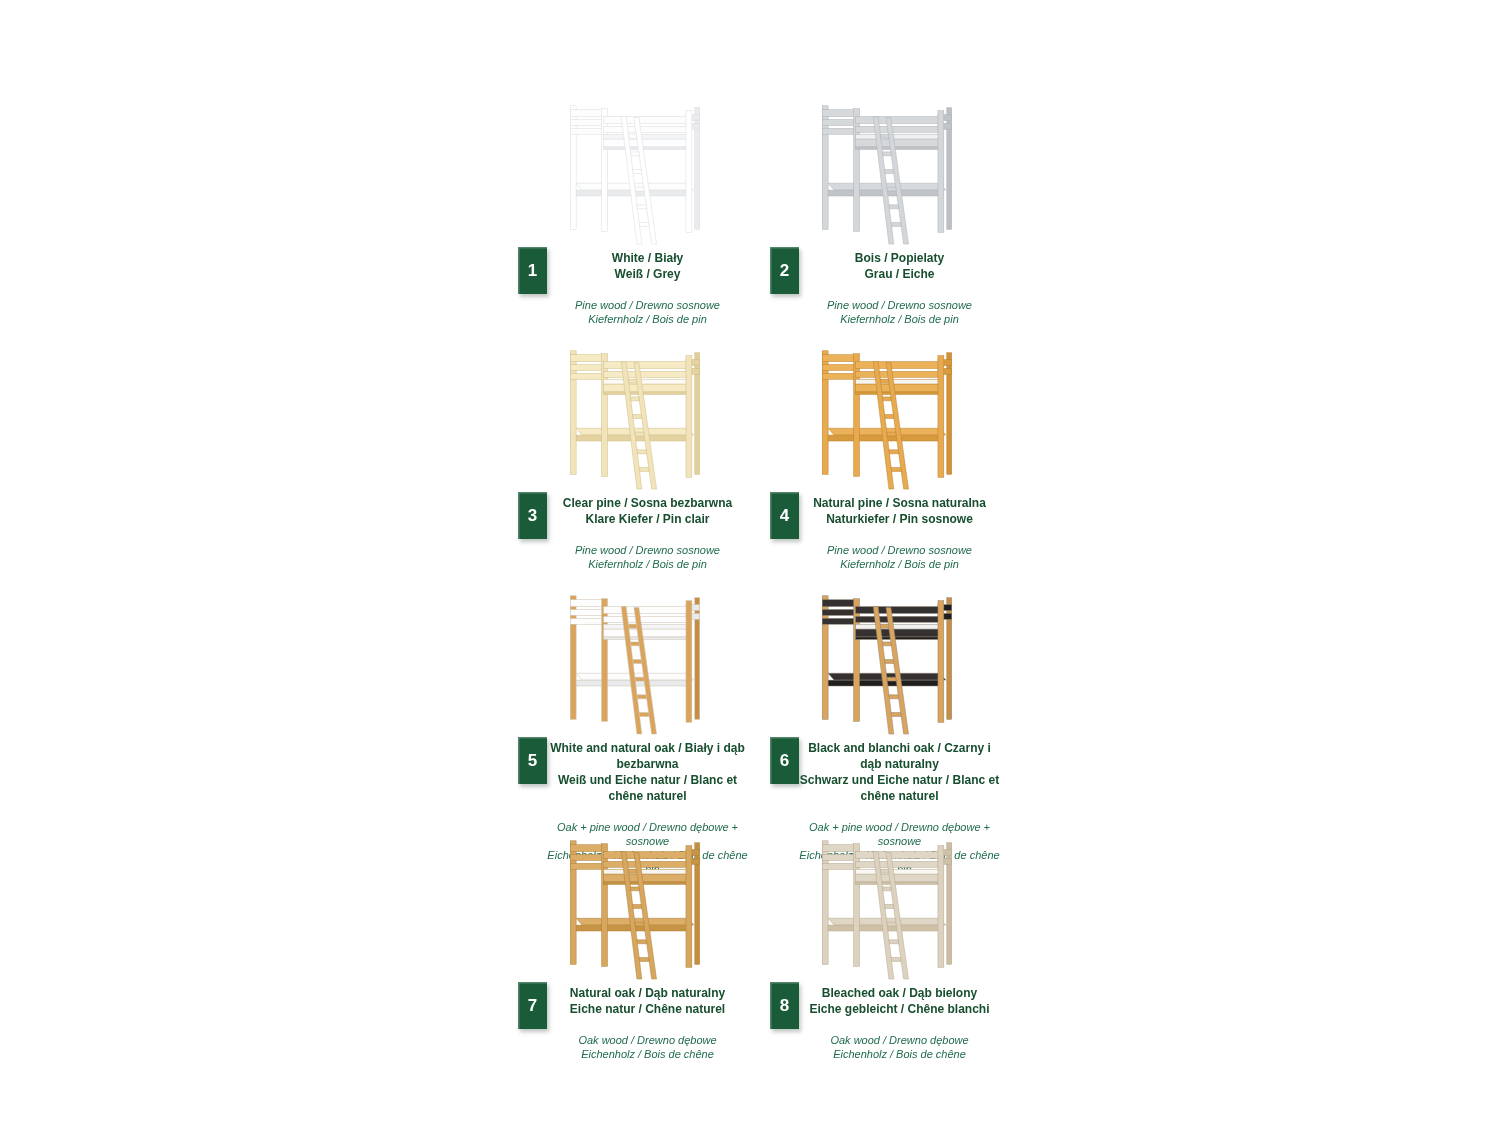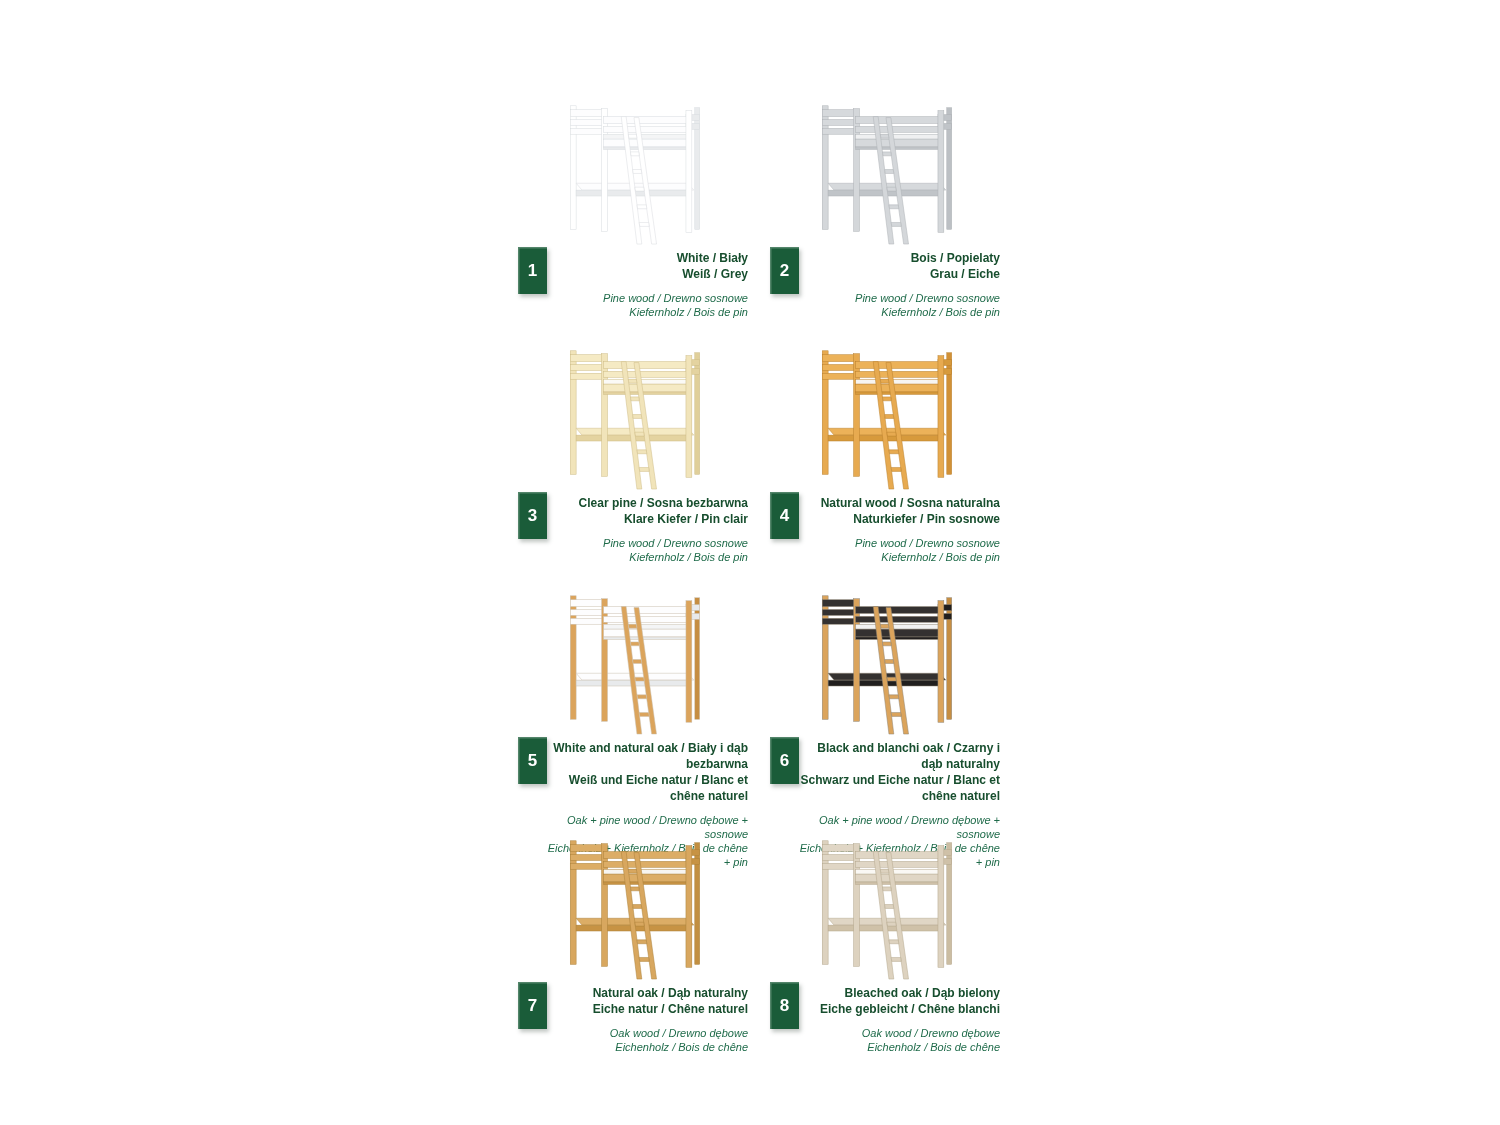--- a/index.html
+++ b/index.html
@@ -36,31 +36,31 @@
   .badge{
     width:29px;height:47px;
     background:var(--badge,#1a5c39);
     color:#ffffff;
     font-weight:bold;font-size:17px;
     display:flex;align-items:center;justify-content:center;
     box-shadow:2px 3px 4px rgba(120,130,125,.45), inset 1.5px 1.5px 0 rgba(255,255,255,.25);
     flex:0 0 auto;
   }
   .texts{
-    flex:1;text-align:right;padding-top:3px;
+    flex:1;text-align:center;padding-top:3px;
   }
   .t1{
     font-weight:bold;font-size:12px;line-height:16px;
     color:var(--txt1,#174e2e);
   }
   .t2{
     font-style:italic;font-size:11px;line-height:14px;
     color:var(--txt2,#1f6b4a);
   }
-  .t2.first{margin-top:9px;}
+  .t2.first{margin-top:16px;}
 </style>
 </head>
 <body>
 
 <div class="page">
   <div class="grid">
 
     <div class="cell" style="--wood: #ffffff; --wood-dark: #e9ebed; --panel: #fdfdfe; --panel-dark: #e9ebed; --mattress: #f4f5f6; --line: #d7dbde;">
       <div class="img-wrap">
   <svg class="bed" viewBox="0 0 140 155">
@@ -246,21 +246,21 @@
     <polygon points="67.4,58 75.9,58 76.5,62 68,62" class="w"></polygon>
     <polygon points="69.6,76 78.4,76 79,80 70.2,80" class="w"></polygon>
     <polygon points="71.9,94 80.9,94 81.5,98 72.5,98" class="w"></polygon>
     <polygon points="74.1,112 83.5,112 84.1,116 74.7,116" class="w"></polygon>
     <polygon points="76.3,130 86,130 86.6,134 76.9,134" class="w"></polygon>
   </svg>
 </div>
       <div class="label-row">
         <div class="badge">4</div>
         <div class="texts">
-          <div class="t1">Natural wood / Sosna naturalna</div>
+          <div class="t1">Natural pine / Sosna naturalna</div>
           <div class="t1">Naturkiefer / Pin sosnowe</div>
           <div class="t2 first">Pine wood / Drewno sosnowe</div>
           <div class="t2">Kiefernholz / Bois de pin</div>
         </div>
       </div>
     </div>
 
     <div class="cell" style="--wood: #dba45c; --wood-dark: #c68e42; --panel: #fdfdfe; --panel-dark: #e8eaec; --mattress: #f4f5f6; --line: #cabfae;">
       <div class="img-wrap">
   <svg class="bed" viewBox="0 0 140 155">

